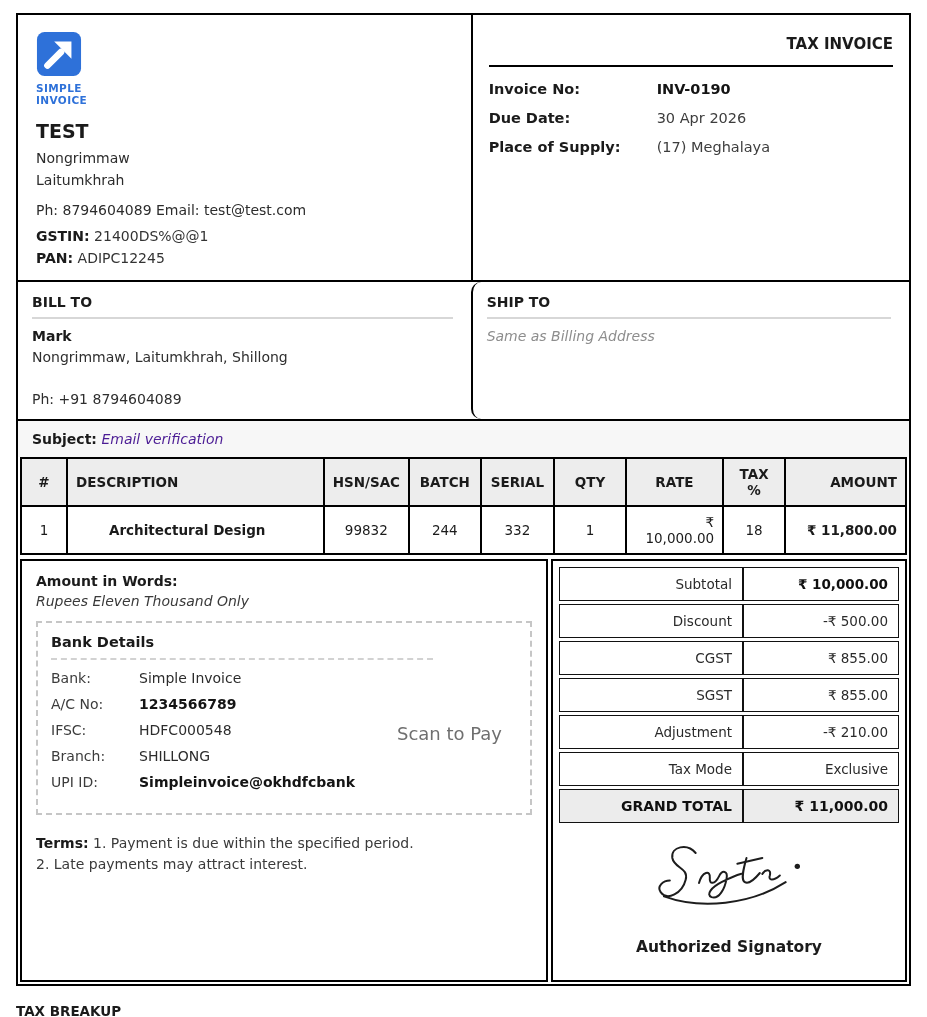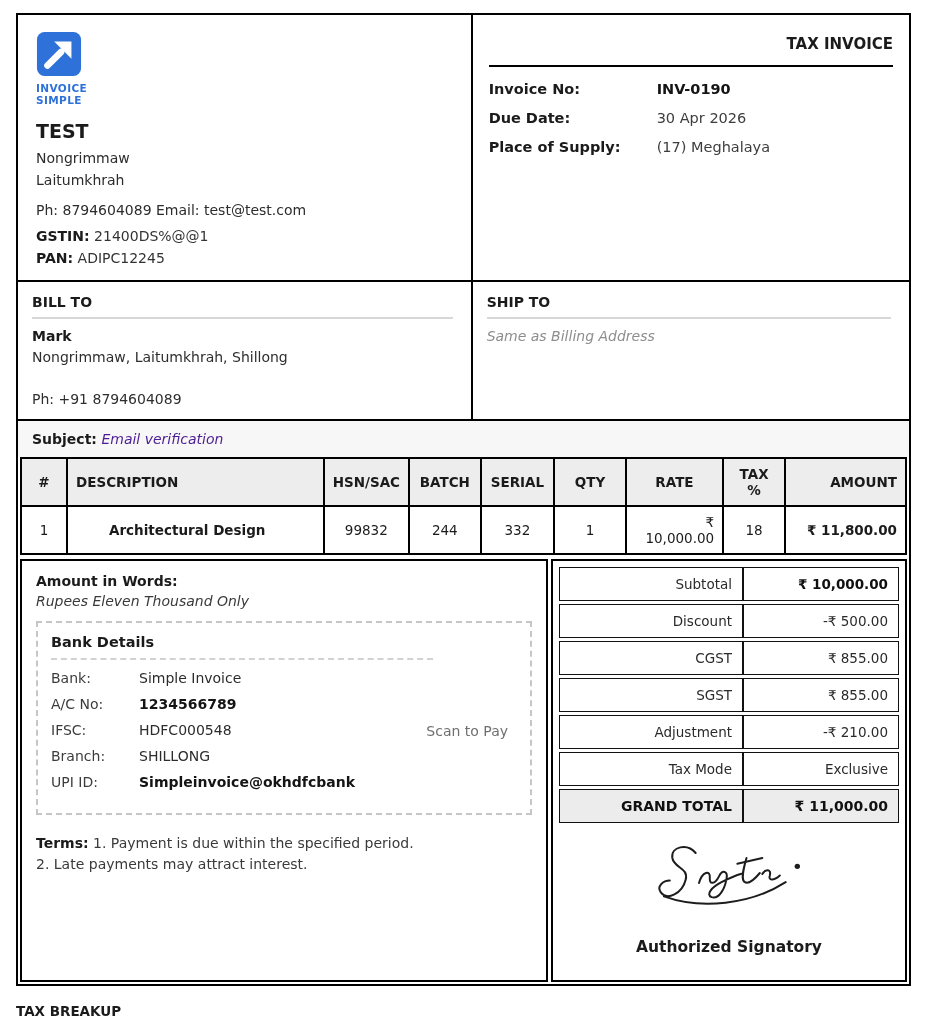--- a/index.html
+++ b/index.html
@@ -31,21 +31,21 @@
   .doc-title { text-align: right; font-weight: 700; font-size: 15px; padding: 8px 0 12px 0; border-bottom: 2px solid #000; }
   .meta-rows { margin-top: 14px; }
   .meta-row { display: grid; grid-template-columns: 168px 1fr; margin-bottom: 13px; }
   .meta-label { font-weight: 700; font-size: 14.5px; }
   .meta-value { font-size: 14.5px; color: #3d3d3d; }
   .meta-value.strong { font-weight: 700; color: #141414; }
 
   
   .addresses { display: grid; grid-template-columns: 50.8% 1fr; border-top: 2px solid #000; min-height: 128px; }
   .addr-col { padding: 12px 18px 12px 14px; }
-  .addr-col.ship { border-left: 2px solid #000; }
+  .addr-col.ship { border-left: 2px solid #000; border-radius: 10px; }
   .sec-title { font-weight: 700; font-size: 14px; padding-bottom: 7px; border-bottom: 2px solid #d7d7d7; margin-bottom: 9px; }
   .billto-name { font-weight: 700; margin-bottom: 3px; }
   .billto-addr { color: #2e2e2e; line-height: 1.45; }
   .billto-phone { margin-top: 24px; color: #2e2e2e; }
   .shipto-text { font-style: italic; color: #8d8d8d; }
 
   
   .subject-bar { border-top: 2px solid #000; background: #f7f7f7; padding: 10px 14px; font-size: 14px; }
   .subject-bar .lbl { font-weight: 700; }
   .subject-bar .val { color: #4c1d95; font-style: italic; }
@@ -68,21 +68,21 @@
   .aiw-label { font-weight: 700; }
   .aiw-value { font-style: italic; color: #3a3a3a; margin-top: 4px; }
 
   .bank-box { border: 2px dashed #c6c6c6; margin-top: 12px; padding: 11px 13px 13px 13px; position: relative; }
   .bank-title { font-weight: 700; font-size: 14.5px; padding-bottom: 8px; border-bottom: 2px dashed #d2d2d2; width: 82%; margin-bottom: 10px; }
   .bank-row { display: grid; grid-template-columns: 88px 1fr; margin-bottom: 10px; font-size: 14px; }
   .bank-row:last-child { margin-bottom: 0; }
   .bank-row .blbl { color: #3c3c3c; }
   .bank-row .bval { color: #2c2c2c; }
   .bank-row .bval.strong { font-weight: 700; color: #141414; }
-  .scan-to-pay { position: absolute; right: 22px; top: 53%; color: #6f6f6f; font-size: 14px; }
+  .scan-to-pay { position: absolute; right: 28px; top: 53%; color: #6f6f6f; font-size: 18px; }
 
   .notes-line { margin-top: 16px; }
   .notes-line .lbl, .terms-line .lbl { font-weight: 700; }
   .notes-line .val, .terms-line .val { color: #3a3a3a; }
   .terms-line { margin-top: 18px; line-height: 1.5; }
 
   
   .trow { display: grid; grid-template-columns: 1fr 156px; margin-bottom: 3px; }
   .tcell { border: 1.5px solid #111; padding: 8px 10px; text-align: right; font-size: 13.5px; color: #2a2a2a; background: #fff; }
   .trow.grand .tcell { background: #ececec; font-weight: 700; color: #101010; font-size: 14px; }
@@ -104,22 +104,22 @@
 
     <div class="top">
       <div class="top-left">
         <div class="logo-block">
           <svg width="46" height="46" viewBox="0 0 48 48">
             <rect x="1" y="1" width="46" height="46" rx="8" fill="#2e71d9"></rect>
             <path d="M12 36 L26 22" stroke="#ffffff" stroke-width="7" stroke-linecap="round" fill="none"></path>
             <path d="M19 11 H37 V29 Z" fill="#ffffff"></path>
           </svg>
           <div class="logo-text">
+            <div>SIMPLE</div>
             <div>INVOICE</div>
-            <div>SIMPLE</div>
           </div>
         </div>
         <div class="company-name">TEST</div>
         <div class="addr-line">Nongrimmaw</div>
         <div class="addr-line">Laitumkhrah</div>
         <div class="contact-line">Ph: 8794604089 Email: test@test.com</div>
         <div class="reg-line">
           <span class="lbl">GSTIN:</span>
           <span class="val">21400DS%@@1</span>
         </div>

